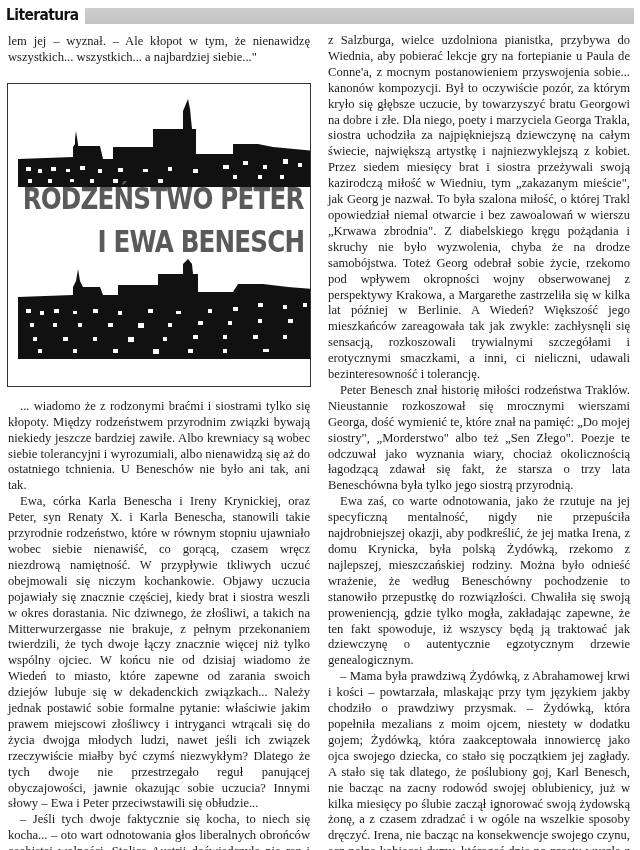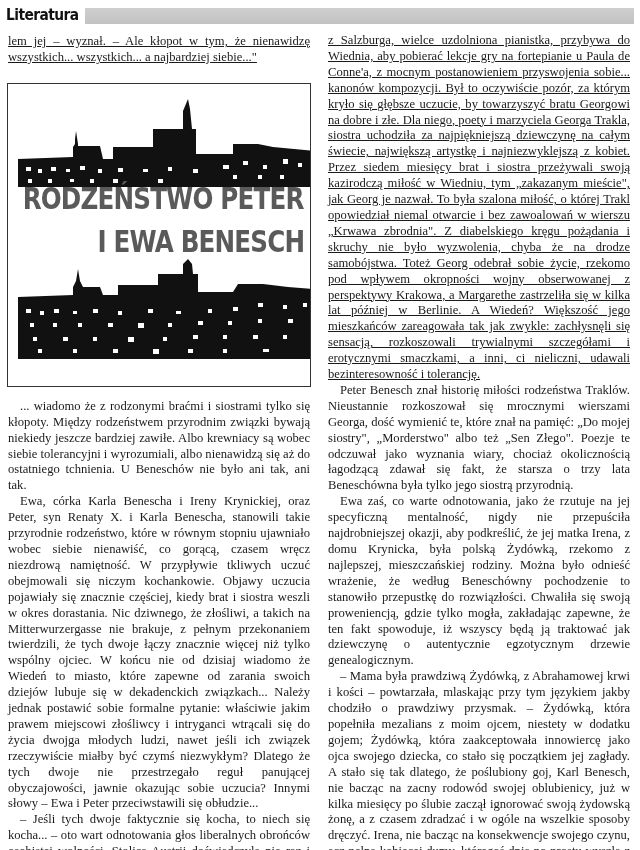--- a/index.html
+++ b/index.html
@@ -4,21 +4,21 @@
 <style>
   html, body { margin: 0; padding: 0; background: #ffffff; }
   body { width: 640px; height: 850px; position: relative; overflow: hidden; }
   .header { position: absolute; left: 6px; top: 4px; width: 628px; height: 20px; display: flex; align-items: flex-end; }
   .section-title { font-family: "DejaVu Sans", sans-serif; font-weight: bold; font-size: 15px; color: #111; letter-spacing: -0.6px; padding-right: 6px; white-space: nowrap; transform: scaleX(0.92); transform-origin: left center; margin-right: -6px; }
   .header-bar { flex: 1; height: 16px; background: linear-gradient(180deg, #cfcfcf, #c2c2c2); }
   .col { position: absolute; top: 34px; font-family: "Liberation Serif", serif; font-size: 12.6px; line-height: 15.9px; color: #1a1a1a; text-align: justify; hyphens: manual; }
   .col-left { left: 8px; width: 302px; }
   .col-right { left: 328px; width: 302px; top: 33px; }
   .col p { margin: 0; text-indent: 12px; }
-  .col p.noindent { text-indent: 0; text-decoration: underline; }
+  .col p.noindent { text-indent: 0; }
   .figure { margin: 17px 0 12px -1px; width: 304px; height: 304px; border: 1.5px solid #333; position: relative; box-sizing: border-box; background: #fff; overflow: hidden; }
   .skyline { position: absolute; left: 10px; width: 296px; }
   .skyline.top { top: 15px; height: 88px; }
   .skyline.bottom { top: 175px; height: 100px; }
   .fig-title { position: absolute; right: 6px; font-family: "DejaVu Sans", sans-serif; font-weight: bold; color: #5a5a5a; font-size: 30px; letter-spacing: -1px; transform: scaleX(0.82); transform-origin: right center; white-space: nowrap; }
   .fig-title.l1 { top: 107px; }
   .fig-title.l2 { top: 150px; }
 </style>
 </head>
 <body>

